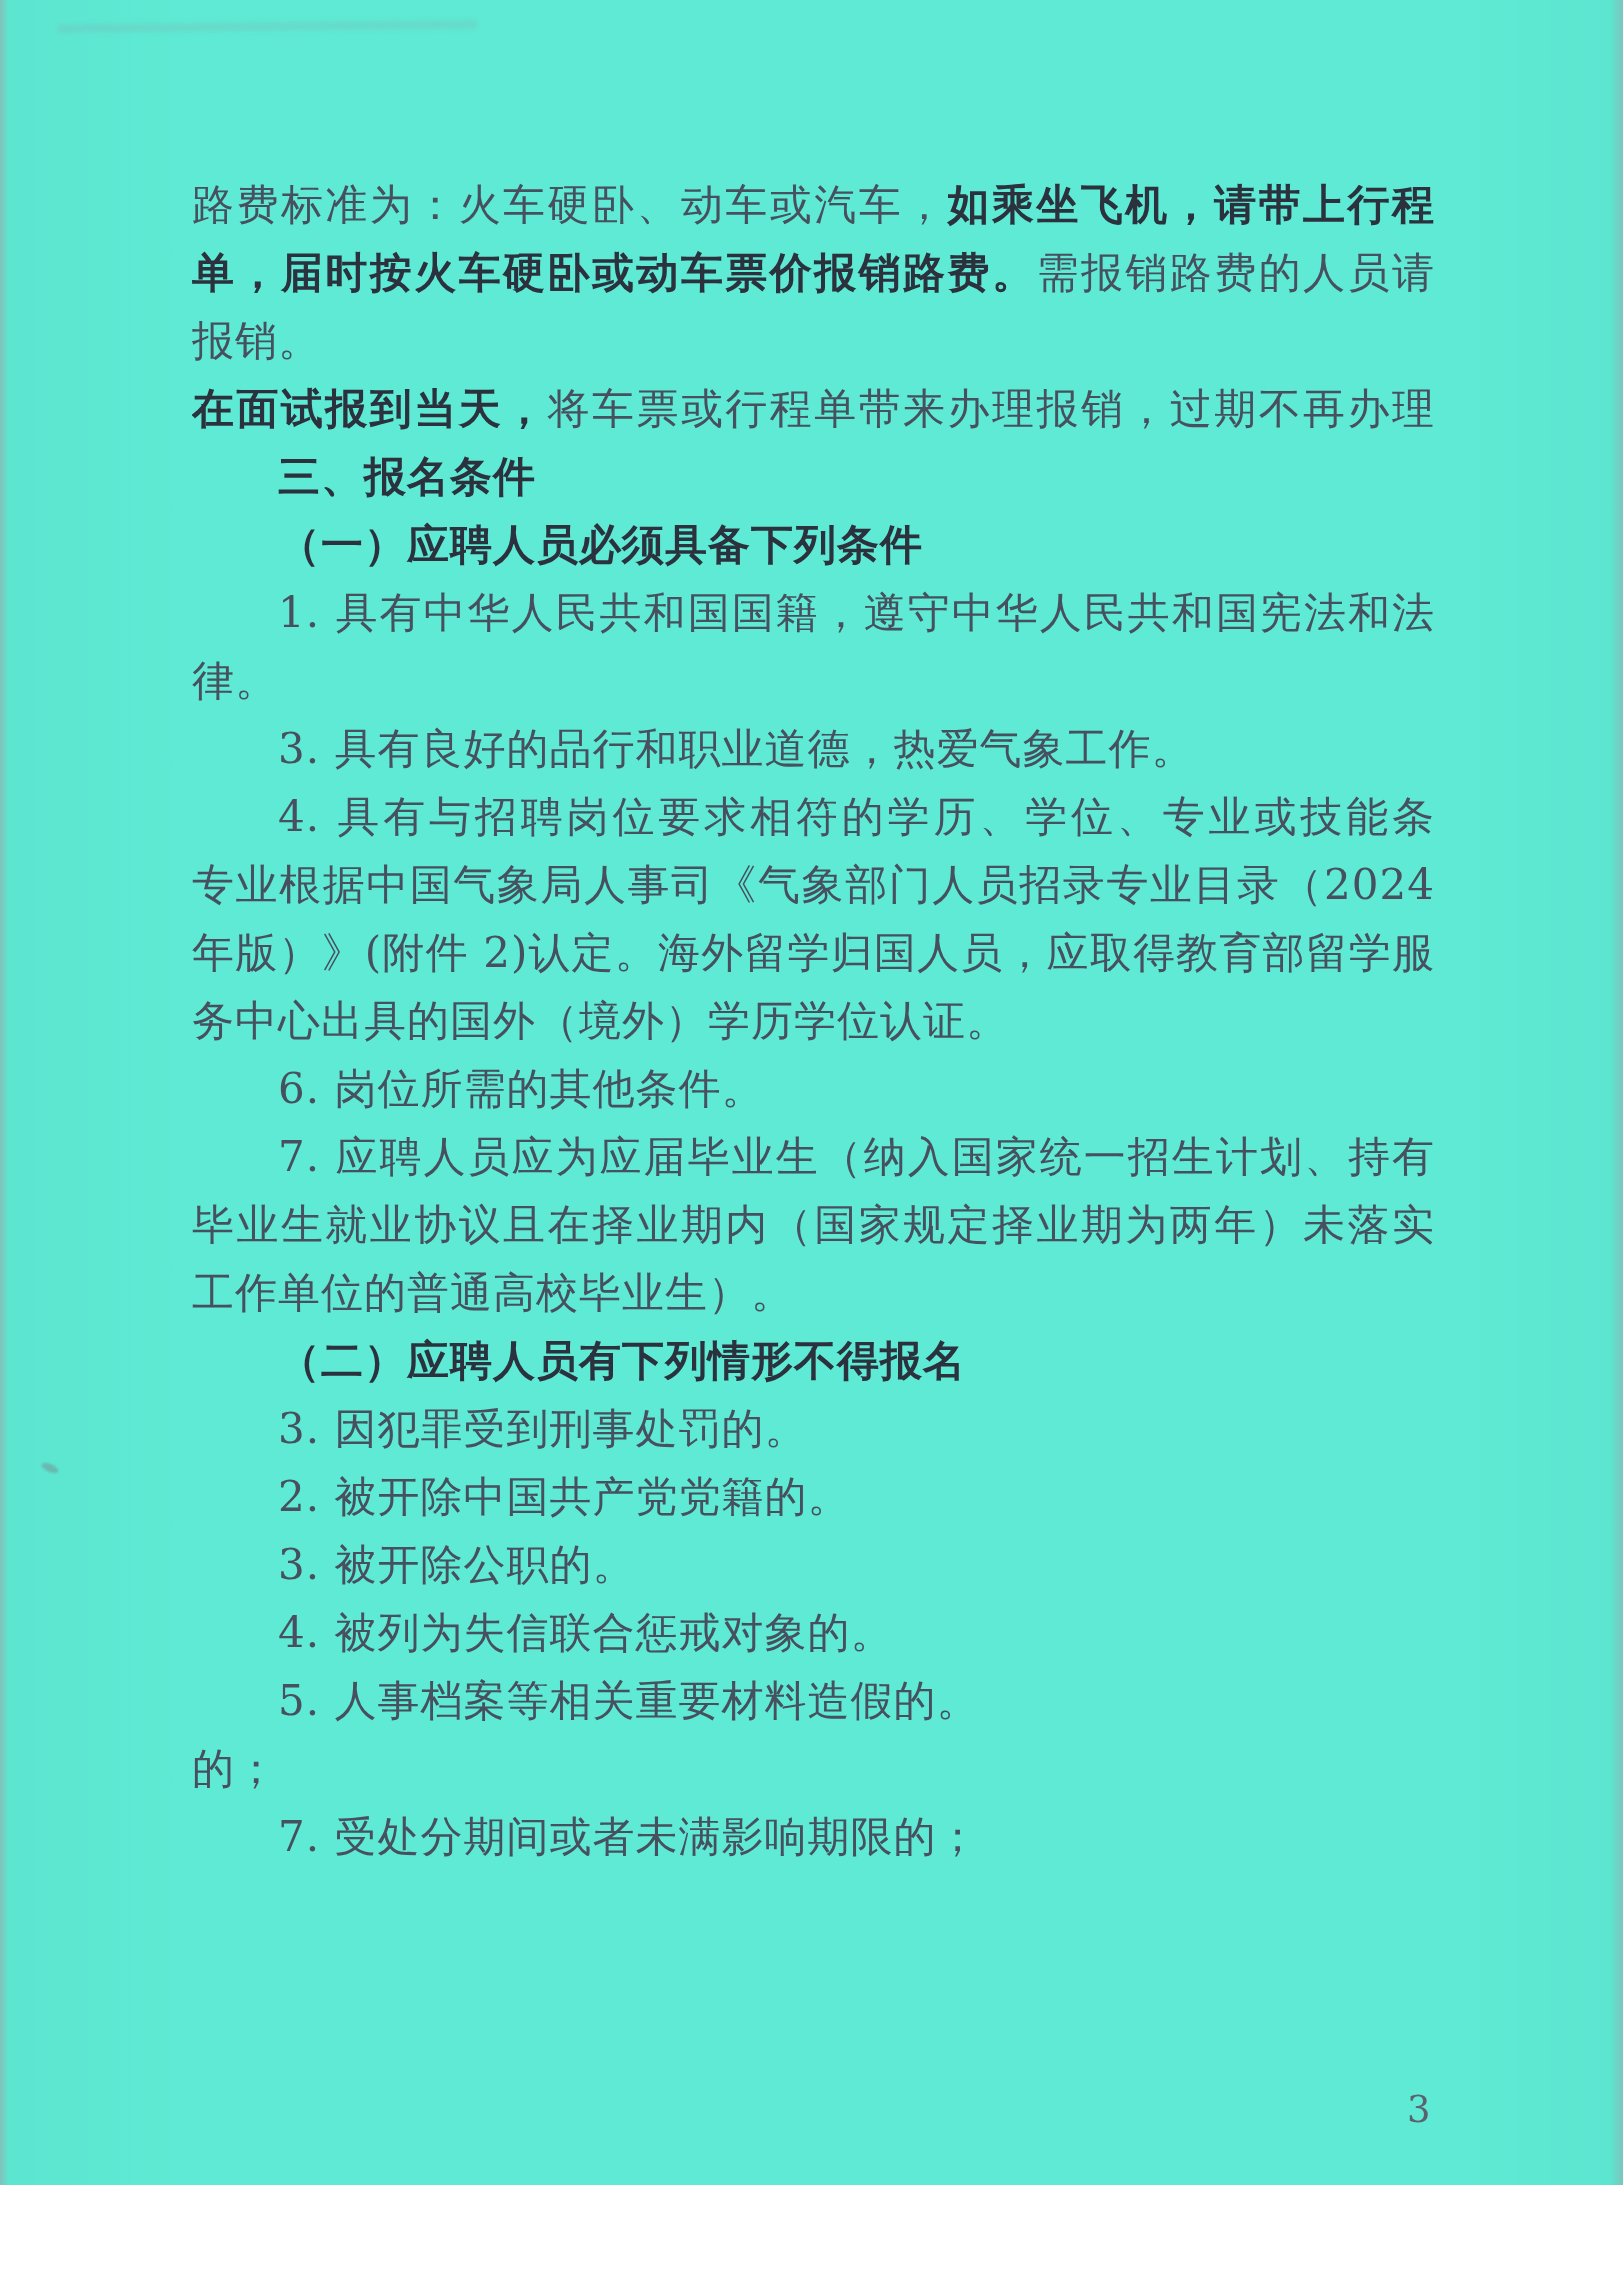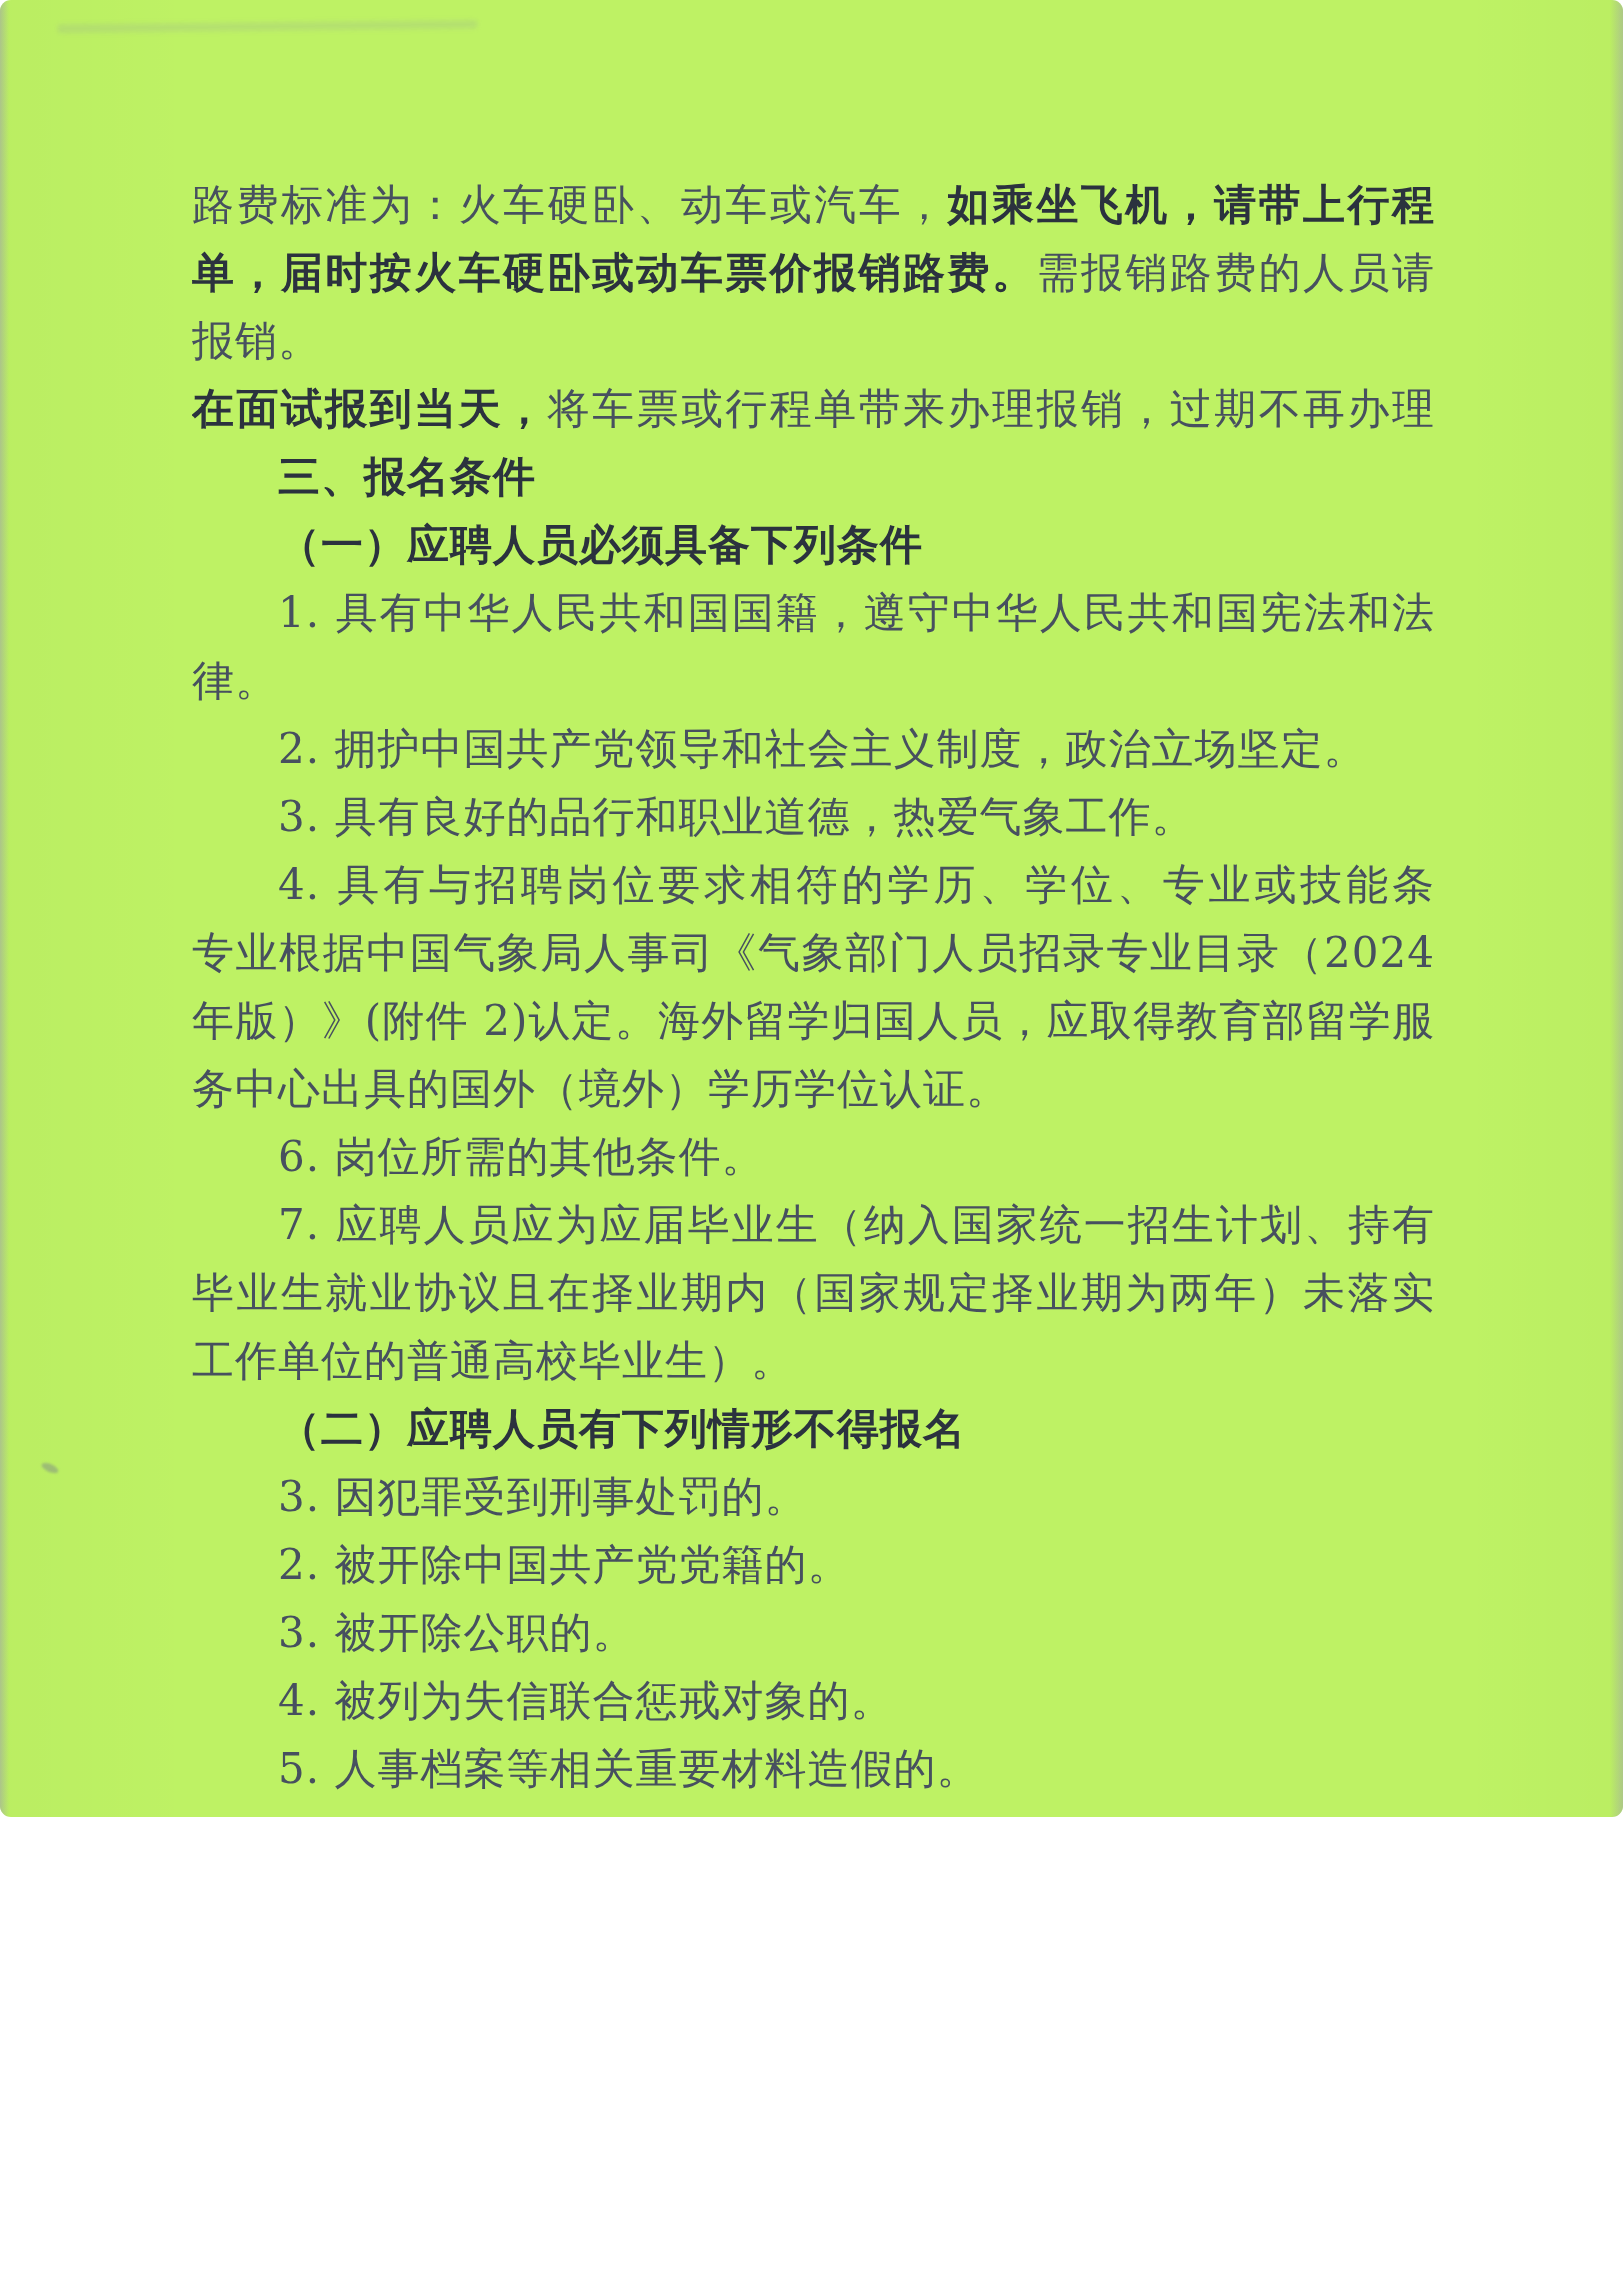--- a/index.html
+++ b/index.html
@@ -1,23 +1,22 @@
 <!DOCTYPE html>
 <html><head>
 <meta charset="utf-8">
 <style>
   html, body { margin: 0; padding: 0; background: #ffffff; }
   .page {
     position: relative;
     width: 1623px;
-    height: 1817px;
-    background: #bef264;
+    height: 2185px;
+    background: #5eead4;
     overflow: hidden;
     font-family: "DejaVu Serif", "Liberation Serif", serif;
-    border-radius: 11px;
   }
   
   .paper-shade {
     position: absolute; inset: 0;
     background: linear-gradient(to right, rgba(0,0,0,0.02), rgba(0,0,0,0) 12%, rgba(0,0,0,0) 90%, rgba(0,0,0,0.02));
     pointer-events: none;
   }
   .edge-left {
     position: absolute; left: 0; top: 0; width: 8.8px; height: 2293px;
     background: linear-gradient(to right, rgba(160,164,170,0.55), rgba(160,164,170,0));
@@ -86,21 +85,20 @@
   <div class="tick-mark"></div>
   <div class="text-block" id="text-block">
       <div class="line fill"><span class="seg">路费标准为：火车硬卧、动车或汽车，</span><span class="seg bold">如乘坐飞机，请带上行程</span></div>
       <div class="line fill"><span class="seg bold">单，届时按火车硬卧或动车票价报销路费。</span><span class="seg">需报销路费的人员请</span></div>
       <div class="line"><span class="seg">报销。</span></div>
       <div class="line fill"><span class="seg bold">在面试报到当天，</span><span class="seg">将车票或行程单带来办理报销，过期不再办理</span></div>
       <div class="line indent"><span class="seg bold">三、报名条件</span></div>
       <div class="line indent"><span class="seg bold">（一）应聘人员必须具备下列条件</span></div>
       <div class="line indent fill"><span class="seg">1. 具有中华人民共和国国籍，遵守中华人民共和国宪法和法</span></div>
       <div class="line"><span class="seg">律。</span></div>
-      <div class="line indent"><span class="seg">2. 拥护中国共产党领导和社会主义制度，政治立场坚定。</span></div>
       <div class="line indent"><span class="seg">3. 具有良好的品行和职业道德，热爱气象工作。</span></div>
       <div class="line indent fill"><span class="seg">4. 具有与招聘岗位要求相符的学历、学位、专业或技能条件。</span></div>
       <div class="line fill"><span class="seg">专业根据中国气象局人事司《气象部门人员招录专业目录（2024</span></div>
       <div class="line fill"><span class="seg">年版）》(附件 2)认定。海外留学归国人员，应取得教育部留学服</span></div>
       <div class="line"><span class="seg">务中心出具的国外（境外）学历学位认证。</span></div>
       <div class="line indent"><span class="seg">6. 岗位所需的其他条件。</span></div>
       <div class="line indent fill"><span class="seg">7. 应聘人员应为应届毕业生（纳入国家统一招生计划、持有</span></div>
       <div class="line fill"><span class="seg">毕业生就业协议且在择业期内（国家规定择业期为两年）未落实</span></div>
       <div class="line"><span class="seg">工作单位的普通高校毕业生）。</span></div>
       <div class="line indent"><span class="seg bold">（二）应聘人员有下列情形不得报名</span></div>

